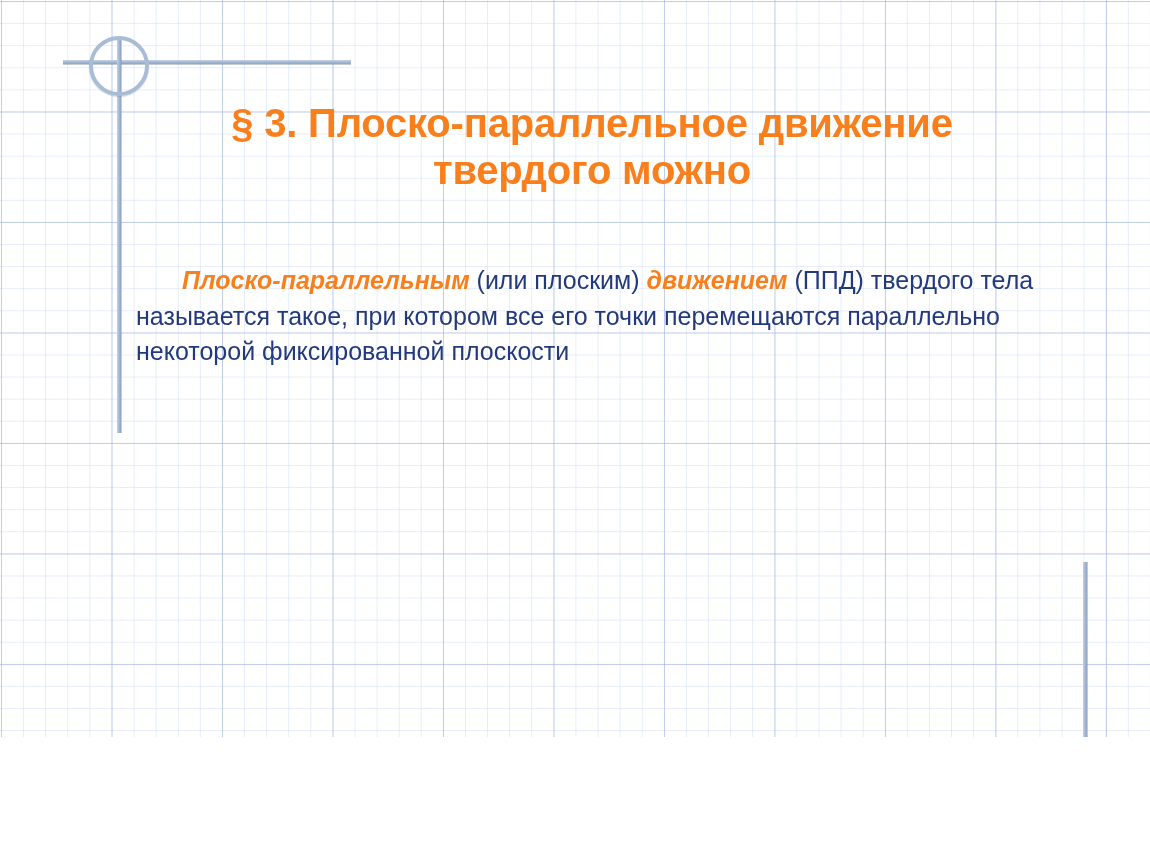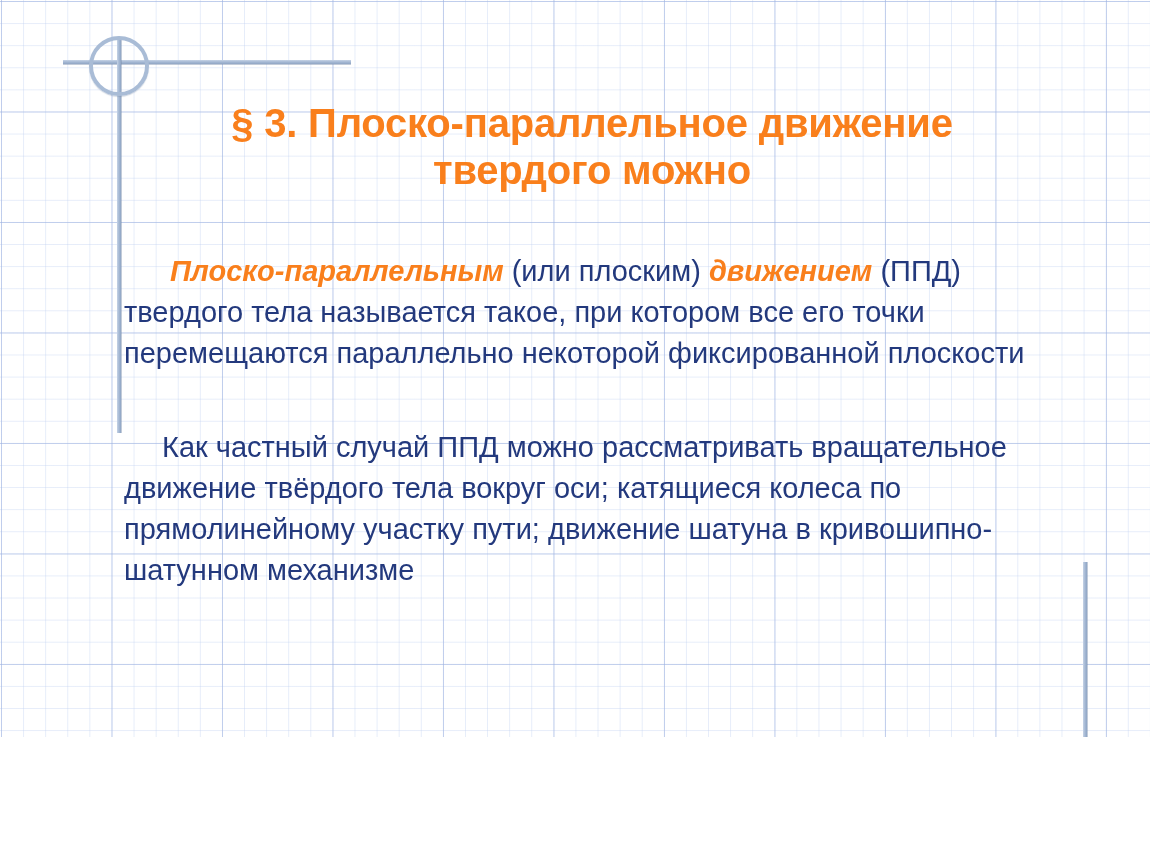--- a/index.html
+++ b/index.html
@@ -94,24 +94,24 @@
 
   #body-block {
     position: absolute;
     left: 120px;
     top: 247px;
     width: 935px;
   }
 
   .para {
     color: #23397d;
-    font-size: 29px;
+    font-size: 25px;
     line-height: 1.42;
     font-family: "Liberation Sans", sans-serif;
-    margin: 4px;
+    margin: 16px;
     text-indent: 46px;
   }
   #para-2 {
     margin-top: 52px;
     text-indent: 38px;
   }
   .accent {
     color: #f97f1c;
     font-weight: bold;
     font-style: italic;
@@ -138,18 +138,17 @@
 
     <div id="title-block">
       <div class="slide-title">§ 3. Плоско-параллельное движение</div>
       <div class="slide-title">твердого можно</div>
     </div>
 
     <div id="body-block">
 
       <p class="para" id="para-1"><span class="accent">Плоско-параллельным</span><span> (или плоским) </span><span class="accent">движением</span><span> (ППД) твердого тела называется такое, при котором все его точки перемещаются параллельно некоторой фиксированной плоскости</span></p>
 
-      <p class="para" id="para-2">Как частный случай ППД можно рассматривать вращательное движение твёрдого тела вокруг оси; катящиеся колеса по прямолинейному участку пути; движение шатуна в кривошипно-шатунном механизме</p>
 
     </div>
 
   </div>
 </div>
 
 </body></html>

